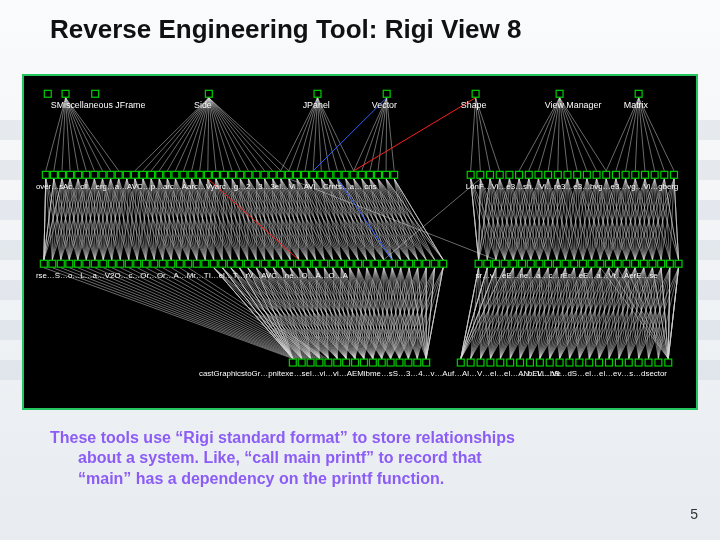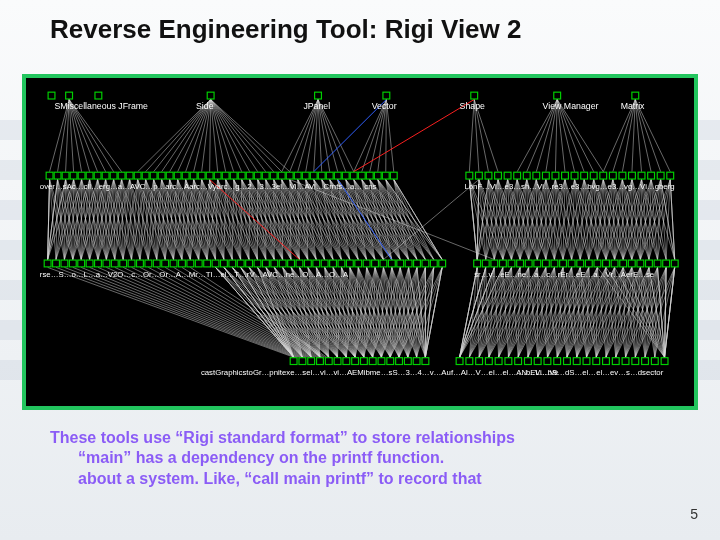--- a/index.html
+++ b/index.html
@@ -30,21 +30,21 @@
     font-size: 26px;
     font-weight: bold;
     color: #111;
   }
   .rigi-frame {
     position: absolute;
     top: 74px;
     left: 22px;
     width: 676px;
     height: 336px;
-    border: 4px solid #22c55e;
+    border: 2px solid #22c55e;
     background: #000;
     overflow: hidden;
   }
   .rigi-svg {
     width: 100%;
     height: 100%;
     display: block;
   }
   .caption {
     position: absolute;
@@ -73,21 +73,21 @@
 <div class="bg-stripes">
   <div style="top:120px"></div>
   <div style="top:160px"></div>
   <div style="top:200px"></div>
   <div style="top:240px"></div>
   <div style="top:280px"></div>
   <div style="top:320px"></div>
   <div style="top:360px"></div>
 </div>
 
-<div class="title">Reverse Engineering Tool: Rigi View 2</div>
+<div class="title">Reverse Engineering Tool: Rigi View 8</div>
 
 <div class="rigi-frame">
   <svg class="rigi-svg" viewBox="0 0 676 336">
     <rect width="676" height="336" fill="#000"></rect>
     <g id="edges" stroke="#fff" stroke-width="0.5" opacity="0.85">
         <line x1="40" y1="22" x2="20" y2="96"></line>
         <line x1="40" y1="22" x2="28.2" y2="96"></line>
         <line x1="40" y1="22" x2="36.4" y2="96"></line>
         <line x1="40" y1="22" x2="44.599999999999994" y2="96"></line>
         <line x1="40" y1="22" x2="52.8" y2="96"></line>
@@ -1217,17 +1217,17 @@
         <text x="10" y="204" class="node-label">rse…S…o…L…a…V2O…c…Or…Or…A…Mr…TI…el…T…rV…AVC…ne…O…A…O…A</text>
         <text x="455" y="204" class="node-label">sr…v…eE…ne…a…c…rEr…eE…a…Vr…AerE…se</text>
         <text x="175" y="304" class="node-label">castGraphicstoGr…pnitexe…sel…vi…vi…AEMibme…sS…3…4…v…Auf…Al…V…el…el…AN…Vi…Ve</text>
         <text x="500" y="304" class="node-label">…bEL…bS…dS…el…el…ev…s…dsector</text>
       </g>
   </svg>
 </div>
 
 <div class="caption">
   <span>These tools use “Rigi standard format” to store relationships</span><br>
+  <span class="ind">about a system.  Like, “call  main  printf” to record that</span>
   <span class="ind">“main” has a dependency on the printf function.</span>
-  <span class="ind">about a system.  Like, “call  main  printf” to record that</span>
 </div>
 
 <div class="pagenum">5</div>
 
 </body></html>

